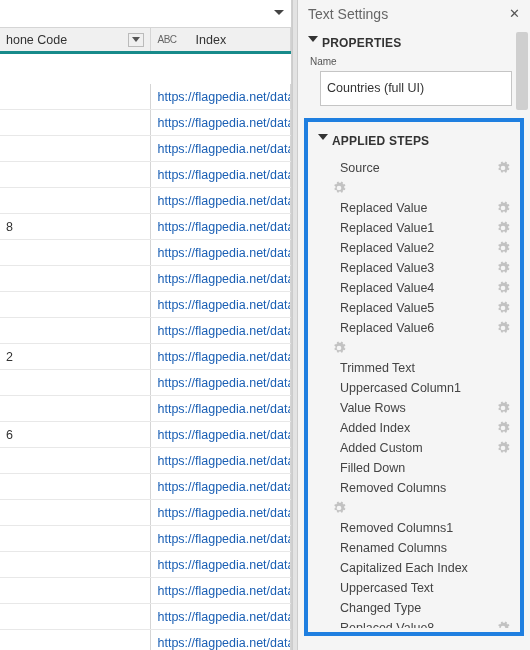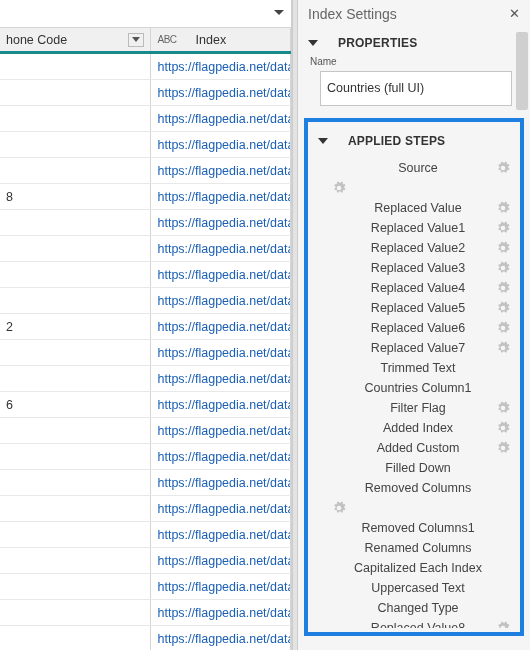--- a/index.html
+++ b/index.html
@@ -16,36 +16,36 @@
   .pv-top svg { width:12px; height:12px; fill:#444; }
   .pv-headers {
     height: 26px; display: flex; border-bottom: 3px solid #178a8a; background: #f0f0f0;
     font-size: 12.5px; color: #333;
   }
   .col { display:flex; align-items:center; border-right:1px solid #d5d5d5; padding: 0 6px; }
   .col.c1 { width: 152px; justify-content: space-between; }
   .col.c2 { width: 140px; }
   .col.c1 .dd { border:1px solid #bbb; width:16px; height:14px; display:flex; align-items:center; justify-content:center; }
   .typeicon { font-size:10px; color:#666; margin-right:19px; letter-spacing:-0.5px;}
-  .pv-body { flex:1; overflow:hidden; }
+  .pv-body { flex:1; overflow:hidden;margin-top:30px; }
   .row { height: 26px; display:flex; font-size:12.5px; color:#333; border-bottom:1px solid #e8e8e8;}
   .row .c1 { width:152px; }
   .row .c2 { width:140px; color:#1a5fb4; text-decoration: none; overflow:hidden; white-space:nowrap; }
 
   .preview-divider { width: 6px; background: #e3e3e3; border-left:1px solid #ccc; border-right:1px solid #ccc; }
 
   
   .settings {
     flex:1; background: #f5f5f5; display:flex; flex-direction:column; padding: 0; position:relative;
   }
   .settings-title {
     font-size: 14px; color: #666; padding: 6px 10px 4px 10px; display:flex; align-items:center; justify-content:space-between;
   }
   .close-x { color:#555; font-size:13px; cursor:pointer; margin-top:-2px;}
-  .sec-header { display:flex; align-items:center; gap:20px; padding: 10px 10px 4px 10px;}
+  .sec-header { display:flex; gap:4px; padding: 10px 10px 4px 10px;}
   .caret { width:0; height:0; border-left:5px solid transparent; border-right:5px solid transparent; border-top:6px solid #333; }
   .sec-header span.lbl { font-size:12px; font-weight:700; color:#333; letter-spacing:0.2px;}
   .name-label { font-size:10px; color:#555; padding: 2px 10px 2px 12px;}
   .name-input {
     margin: 2px 14px 8px 22px; width: calc(100% - 40px); height:36px; border:1px solid #c5c5c5;
     font-size:12.5px; padding: 0 6px; color:#333; background:#fff;
   }
 
   
   .steps-wrap {
@@ -53,21 +53,21 @@
     height: 540px; display:flex; flex-direction:column; padding: 12px 6px 4px 6px;
     overflow:hidden;
   }
   .steps-list { padding: 6px 0 0 18px; overflow:hidden; flex:1;}
   .step {
     display:flex; align-items:center; justify-content:space-between;
     height: 20px; font-size:12.5px; color:#444; padding-right:4px;
     cursor:pointer;
   }
   .step .gear { width:14px; height:14px; opacity:0.35; flex-shrink:0;}
-  .step .nm { flex:1; padding-left:8px; white-space:nowrap; overflow:hidden; text-overflow:ellipsis;text-align:center;}
+  .step .nm { flex:1; padding-left:8px; white-space:nowrap; overflow:hidden; text-overflow:ellipsis;}
 
   .vscroll {
     position:absolute; right:2px; top:32px; width:12px; height:78px;
     background:#cfcfcf; border-radius:2px;
   }
 </style>
 </head>
 <body>
 
 <div class="root">
@@ -187,21 +187,21 @@
           <div class="col c1"></div>
           <div class="col c2">https://flagpedia.net/data</div>
         </div>
       </div>
   </div>
 
   <div class="preview-divider"></div>
 
   <div class="settings">
     <div class="settings-title">
-      <span>Index Settings</span>
+      <span>Text Settings</span>
       <span class="close-x">✕</span>
     </div>
 
     <div class="vscroll"></div>
 
     <div class="sec-header">
       <span class="caret"></span>
       <span class="lbl">PROPERTIES</span>
     </div>
     <div class="name-label">Name</div>
@@ -260,35 +260,34 @@
               <path fill="#666" d="M12 8a4 4 0 100 8 4 4 0 000-8zm9 4l2 1-1 3-2-1a8 8 0 01-2 2l1 2-3 1-1-2a8 8 0 01-3 0l-1 2-3-1 1-2a8 8 0 01-2-2l-2 1-1-3 2-1a8 8 0 010-3l-2-1 1-3 2 1a8 8 0 012-2l-1-2 3-1 1 2a8 8 0 013 0l1-2 3 1-1 2a8 8 0 012 2l2-1 1 3-2 1a8 8 0 010 3z"></path>
             </svg>
           </div>
           <div class="step">
             <span class="nm">Replaced Value6</span>
             <svg class="gear" viewBox="0 0 24 24">
               <path fill="#666" d="M12 8a4 4 0 100 8 4 4 0 000-8zm9 4l2 1-1 3-2-1a8 8 0 01-2 2l1 2-3 1-1-2a8 8 0 01-3 0l-1 2-3-1 1-2a8 8 0 01-2-2l-2 1-1-3 2-1a8 8 0 010-3l-2-1 1-3 2 1a8 8 0 012-2l-1-2 3-1 1 2a8 8 0 013 0l1-2 3 1-1 2a8 8 0 012 2l2-1 1 3-2 1a8 8 0 010 3z"></path>
             </svg>
           </div>
           <div class="step">
-            <span class="nm">Replaced Value7</span>
             <svg class="gear" viewBox="0 0 24 24">
               <path fill="#666" d="M12 8a4 4 0 100 8 4 4 0 000-8zm9 4l2 1-1 3-2-1a8 8 0 01-2 2l1 2-3 1-1-2a8 8 0 01-3 0l-1 2-3-1 1-2a8 8 0 01-2-2l-2 1-1-3 2-1a8 8 0 010-3l-2-1 1-3 2 1a8 8 0 012-2l-1-2 3-1 1 2a8 8 0 013 0l1-2 3 1-1 2a8 8 0 012 2l2-1 1 3-2 1a8 8 0 010 3z"></path>
             </svg>
           </div>
           <div class="step">
             <span class="nm">Trimmed Text</span>
             <span class="gear" style="visibility: hidden;"></span>
           </div>
           <div class="step">
-            <span class="nm">Countries Column1</span>
-            <span class="gear" style="visibility: hidden;"></span>
-          </div>
-          <div class="step">
-            <span class="nm">Filter Flag</span>
+            <span class="nm">Uppercased Column1</span>
+            <span class="gear" style="visibility: hidden;"></span>
+          </div>
+          <div class="step">
+            <span class="nm">Value Rows</span>
             <svg class="gear" viewBox="0 0 24 24">
               <path fill="#666" d="M12 8a4 4 0 100 8 4 4 0 000-8zm9 4l2 1-1 3-2-1a8 8 0 01-2 2l1 2-3 1-1-2a8 8 0 01-3 0l-1 2-3-1 1-2a8 8 0 01-2-2l-2 1-1-3 2-1a8 8 0 010-3l-2-1 1-3 2 1a8 8 0 012-2l-1-2 3-1 1 2a8 8 0 013 0l1-2 3 1-1 2a8 8 0 012 2l2-1 1 3-2 1a8 8 0 010 3z"></path>
             </svg>
           </div>
           <div class="step">
             <span class="nm">Added Index</span>
             <svg class="gear" viewBox="0 0 24 24">
               <path fill="#666" d="M12 8a4 4 0 100 8 4 4 0 000-8zm9 4l2 1-1 3-2-1a8 8 0 01-2 2l1 2-3 1-1-2a8 8 0 01-3 0l-1 2-3-1 1-2a8 8 0 01-2-2l-2 1-1-3 2-1a8 8 0 010-3l-2-1 1-3 2 1a8 8 0 012-2l-1-2 3-1 1 2a8 8 0 013 0l1-2 3 1-1 2a8 8 0 012 2l2-1 1 3-2 1a8 8 0 010 3z"></path>
             </svg>
           </div>

